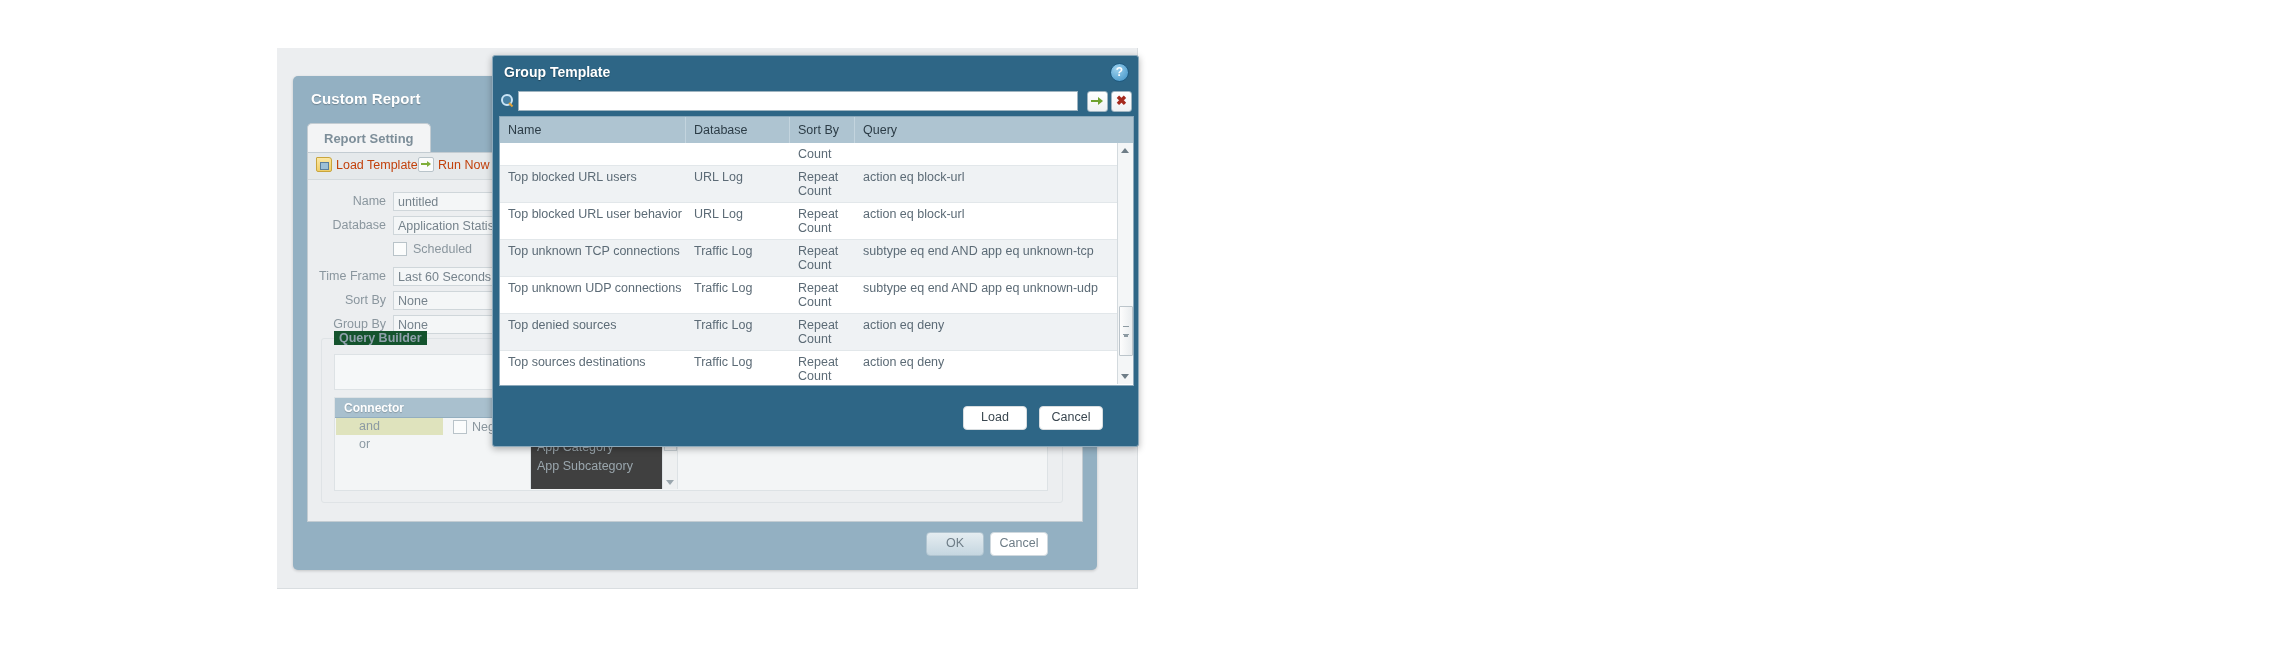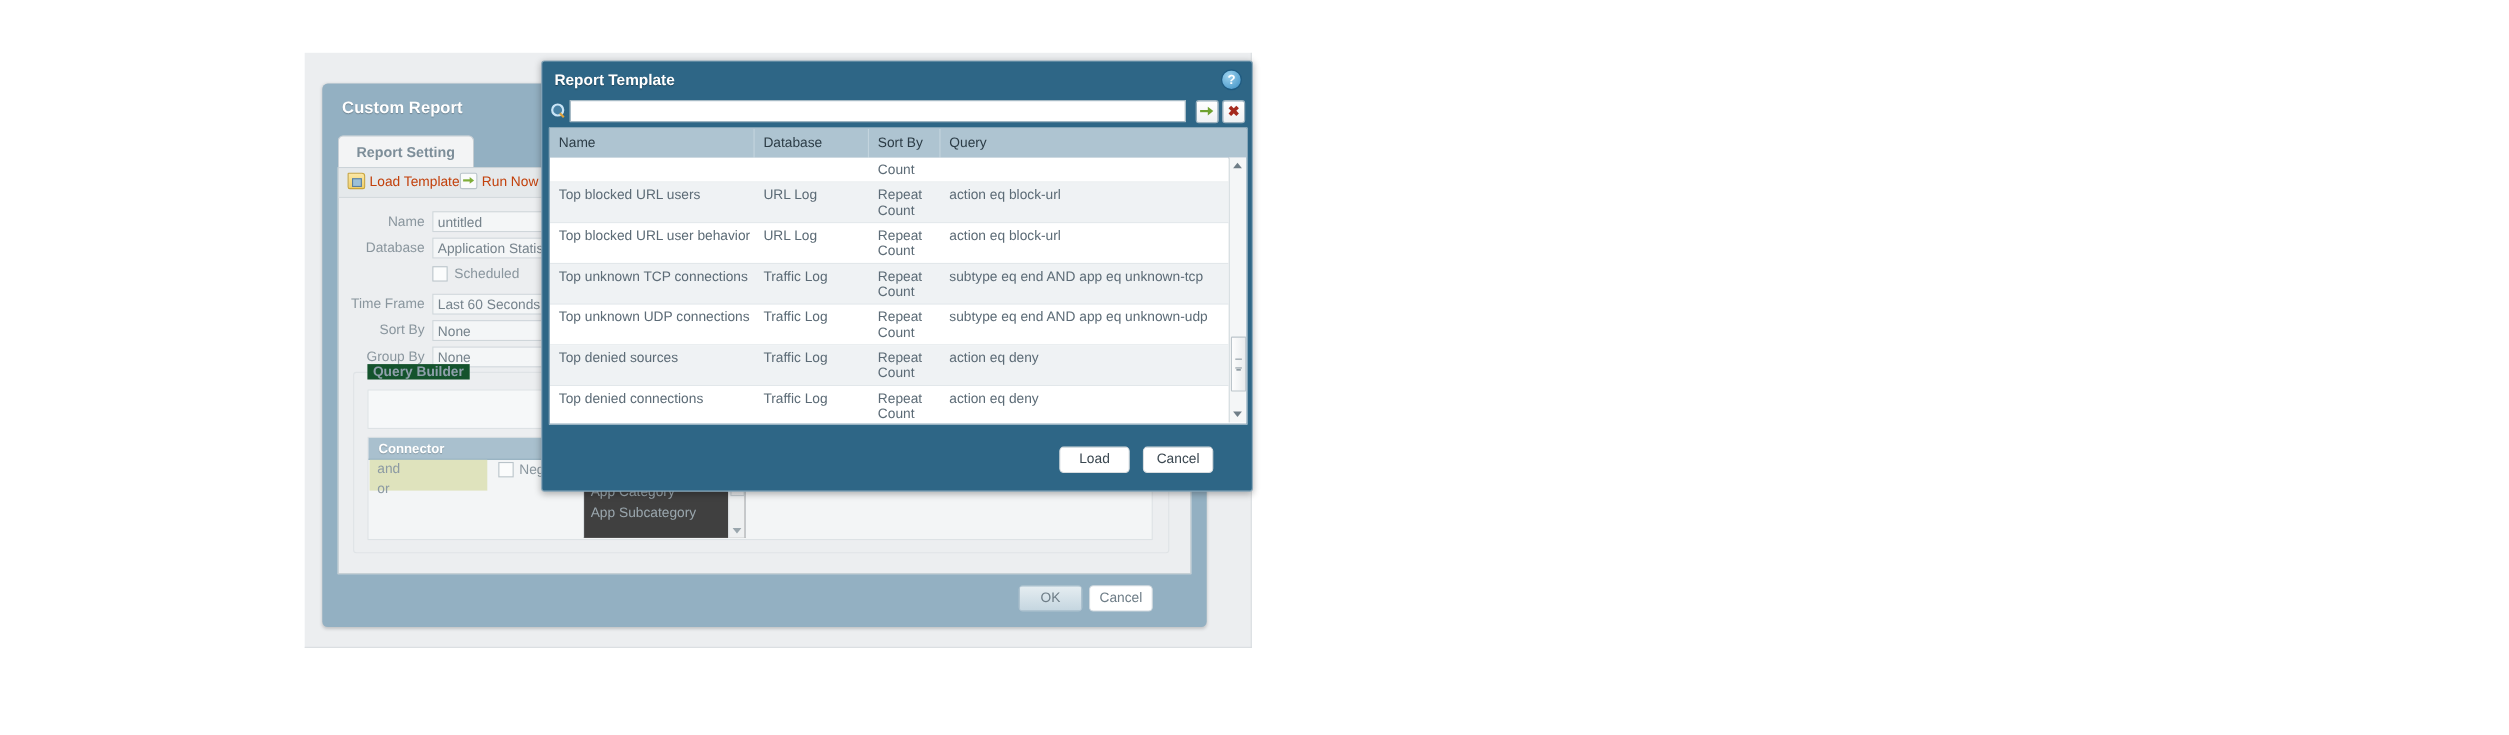--- a/index.html
+++ b/index.html
@@ -236,24 +236,24 @@
     left: 9px; top: 3px;
     font-size: 12px;
     font-weight: bold;
     color: #ffffff;
     text-shadow: 0 1px 1px rgba(0,0,0,.2);
   }
   .conn-opt {
     position: absolute;
     left: 1px;
     width: 107px;
-    height: 28px;
+    height: 17px;
     font-size: 12.5px;
     color: #8c9aa3;
-    padding-left: 7px;
+    padding-left: 23px;
     box-sizing: border-box;
     line-height: 17px;
   }
   .conn-opt.sel { background: #dfe3bd; top: 20px; }
   .conn-opt.alt { top: 38px; }
 
   .neg-row {
     position: absolute;
     left: 118px;
     top: 22px;
@@ -696,21 +696,21 @@
       </div>
     </div>
 
     <div class="cr-footer-btn ok">OK</div>
     <div class="cr-footer-btn cancel">Cancel</div>
   </div>
 
   <div class="rt-dialog">
 
     <div class="rt-titlebar">
-      <div class="rt-title">Report Template</div>
+      <div class="rt-title">Group Template</div>
       <div class="rt-help">?</div>
     </div>
 
     <div class="rt-searchbar">
       <span class="ico-search">
         <span class="lens"></span>
           <span class="handle"></span>
       </span>
       <input class="rt-search-input" type="text" placeholder="" style="">
       <div class="rt-sq-btn go">
@@ -760,21 +760,21 @@
           <div class="rt-td c-sort">Repeat Count</div>
           <div class="rt-td c-query">subtype eq end AND app eq unknown-udp</div>
         </div>
         <div class="rt-row">
           <div class="rt-td c-name">Top denied sources</div>
           <div class="rt-td c-db">Traffic Log</div>
           <div class="rt-td c-sort">Repeat Count</div>
           <div class="rt-td c-query">action eq deny</div>
         </div>
         <div class="rt-row">
-          <div class="rt-td c-name">Top denied connections</div>
+          <div class="rt-td c-name">Top sources destinations</div>
           <div class="rt-td c-db">Traffic Log</div>
           <div class="rt-td c-sort">Repeat Count</div>
           <div class="rt-td c-query">action eq deny</div>
         </div>
 
       </div>
 
       <div class="rt-vscroll">
         <span class="vs-arrow up"></span>
         <span class="vs-thumb"></span>

